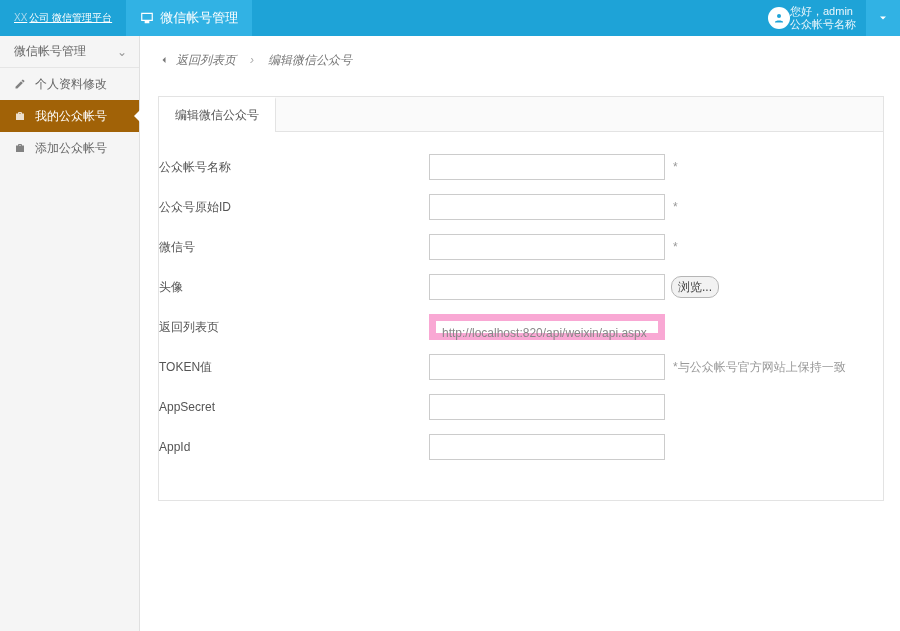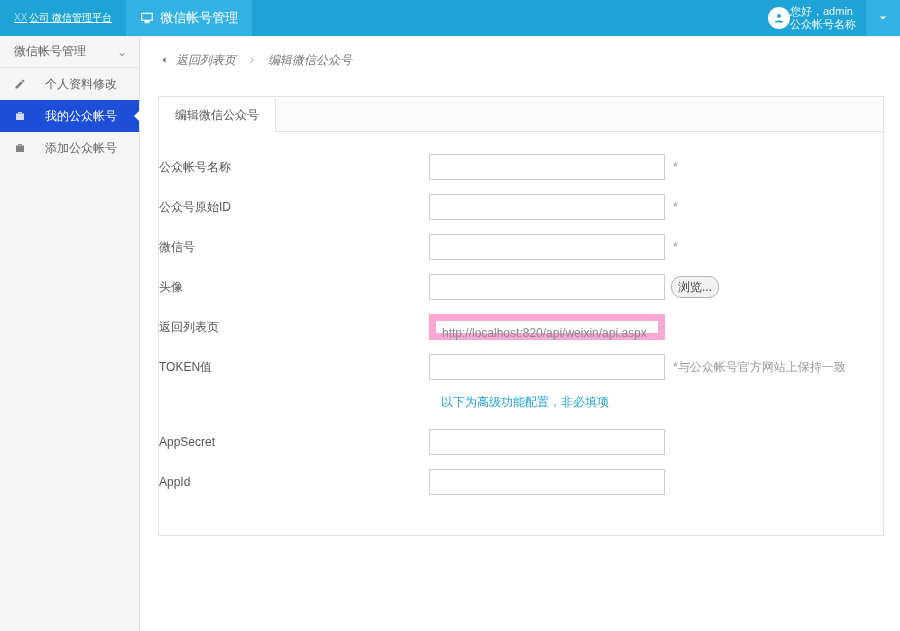--- a/index.html
+++ b/index.html
@@ -16,22 +16,22 @@
     .avatar-circle svg { fill:#1ea3d7; }
     .user-text { font-size: 11px; line-height: 13px; color:#eaf6fc; }
     .user-text .hello { }
     .dropdown-box { width: 34px; height: 36px; background: #31b2e4; display: flex; align-items: center; justify-content: center; cursor: pointer; }
     .dropdown-box svg { fill: #fff; }
     
     .body-wrap { display: flex; min-height: calc(631px - 36px); }
     
     .sidebar { width: 140px; background: #f5f5f5; border-right: 1px solid #e0e0e0; }
     .sb-header { height: 32px; display: flex; align-items: center; justify-content: space-between; padding: 0 12px 0 14px; border-bottom: 1px solid #e5e5e5; color: #666; font-size:12px; cursor:pointer;}
-    .sb-item { height: 32px; display: flex; align-items: center; padding: 0 12px 0 14px; color: #666; gap: 19px; font-size:12px; cursor:pointer; }
-    .sb-item.active { background: #1d4ed8; color: #fff; position: relative; }
+    .sb-item { height: 32px; display: flex; align-items: center; padding: 0 12px 0 14px; color: #666; gap: 9px; font-size:12px; cursor:pointer; }
+    .sb-item.active { background: #a16207; color: #fff; position: relative; }
     .sb-item.active::after { content:""; position:absolute; right:-1px; top:50%; transform:translateY(-50%); border:6px solid transparent; border-right-color:#fff; }
     .sb-item svg { fill: currentColor; opacity:.8; }
     .chev { color:#999; }
     
     .main { flex: 1; padding: 10px 16px 20px 18px; }
     .crumbs { display: flex; align-items: center; gap: 14px; color: #777; height: 28px; font-style: italic; }
     .crumb-back { display: flex; align-items: center; gap: 6px; cursor:pointer; }
     .crumb-sep { color:#aaa; }
     .crumb-back svg { fill:#777; }
     
@@ -158,21 +158,20 @@
         <div class="row">
           <div class="label">返回列表页</div>
           <div class="api-static">http://localhost:820/api/weixin/api.aspx</div>
         </div>
         <div class="row">
           <div class="label">TOKEN值</div>
           <div class="field"><input type="text" value="" style=""></div>
           <div class="hint">*与公众帐号官方网站上保持一致</div>
         </div>
 
-        <div class="note-row">以下为高级功能配置，非必填项</div>
 
         <div class="row">
           <div class="label">AppSecret</div>
           <div class="field"><input type="text" value="" style=""></div>
         </div>
         <div class="row">
           <div class="label">AppId</div>
           <div class="field"><input type="text" value="" style=""></div>
         </div>
       </div>

